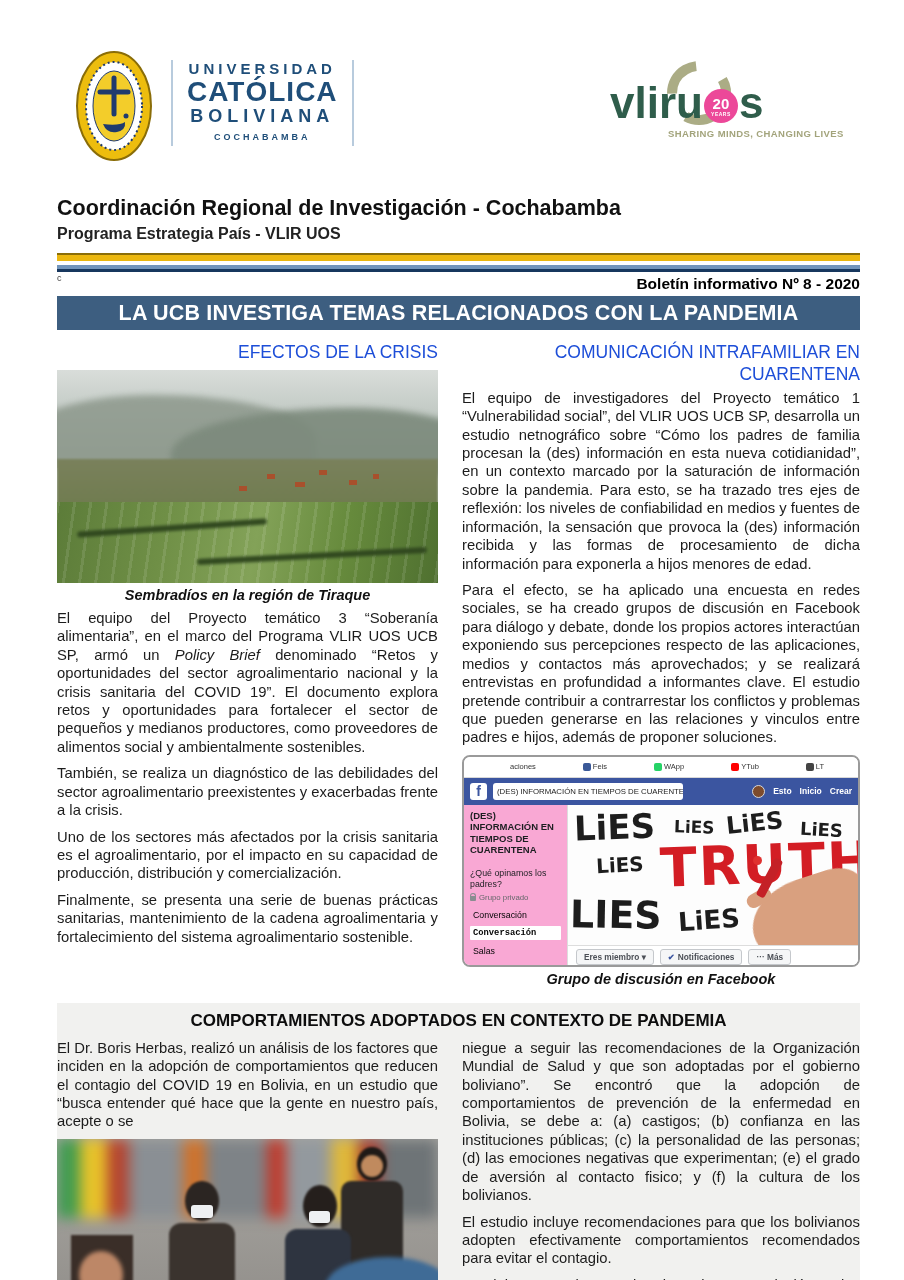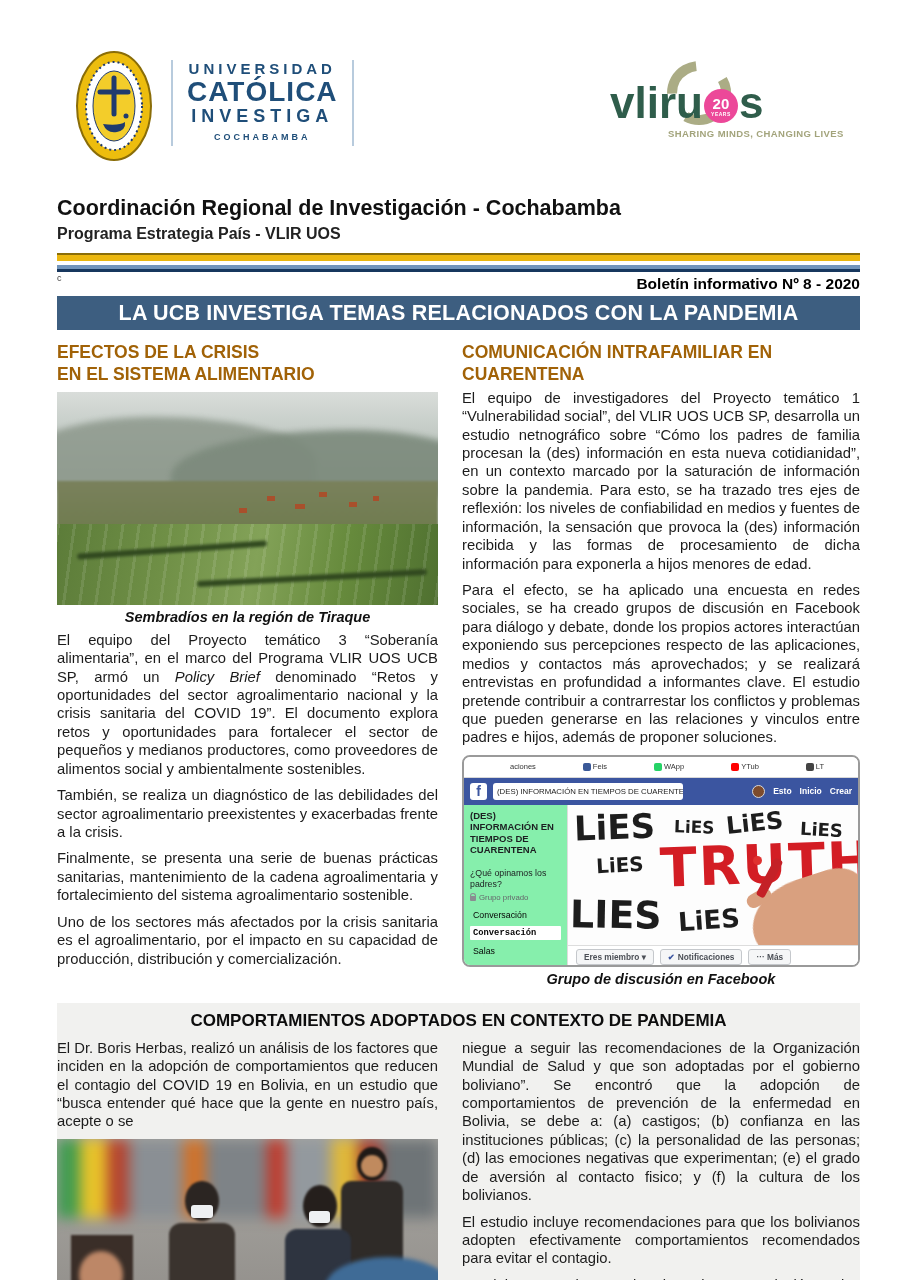--- a/index.html
+++ b/index.html
@@ -36,21 +36,21 @@
   .bulletin-row { display:flex; justify-content:space-between; align-items:flex-end; margin-top:1px; height:20px; }
   .corner-c { font-size:9px; color:#444; align-self:flex-start; }
   .bulletin { font-size:15.5px; font-weight:bold; color:#000;margin-top:25px; }
 
   .banner { margin-top:3px; background:#3d5e80; color:#fff; text-align:center; font-weight:bold; font-size:21.5px; height:34px; line-height:34px; letter-spacing:.2px; }
 
   
   .cols { display:flex; gap:24px; margin-top:12px; }
   .col-l { width:381px; }
   .col-r { width:398px; }
-  .art-title { font-size:17.5px; font-weight:bold; text-align:left; line-height:1.25; color:#a16207; }
+  .art-title { font-size:17.5px; font-weight:normal; text-align:right; line-height:1.25; color:#1d4ed8; }
   .para { font-size:14.8px; line-height:1.245; text-align:justify; margin-bottom:8px; color:#1c1c1c; }
   .caption { font-size:14.5px; font-weight:bold; font-style:italic; text-align:center; padding:4px 0 6px; color:#111; }
 
   
   .photo-tiraque { position:relative; height:213px; margin-top:6px; overflow:hidden; background:#b6bfb9; }
   .t-sky { position:absolute; top:0; left:0; right:0; height:46%; background:linear-gradient(#d9ddda 0%, #bcc5bf 55%, #a2ae9f 100%); }
   .t-ridge1 { position:absolute; top:12%; left:-12%; width:80%; height:34%; background:#8d988c; border-radius:60% 70% 0 0/95% 80% 0 0; filter:blur(3px); opacity:.85; }
   .t-ridge2 { position:absolute; top:18%; right:-15%; width:85%; height:32%; background:#7c8a7c; border-radius:70% 55% 0 0/85% 95% 0 0; filter:blur(3px); opacity:.9; }
   .t-mid { position:absolute; top:42%; left:0; right:0; height:26%; background:linear-gradient(#7a815c, #6e7b4d); filter:blur(1px); }
   .t-roof { position:absolute; width:8px; height:5px; background:#a8502c; filter:blur(.6px); }
@@ -66,21 +66,21 @@
   .i-fb{background:#3b5998;} .i-wa{background:#25d366;border-radius:50%;} .i-yt{background:#f00;}
   .i-lt{background:#444;border-radius:50%;} .i-ucbsp{background:#111;} .i-siaa{background:#8e44ad;border-radius:50%;}
   .i-mail{background:#c9a227;} .i-cal{background:#1a73e8;} .i-emgua{background:#e4572e;border-radius:50%;}
   .i-pbi{background:#555;border-radius:50%;}
   .fb-nav { height:27px; background:#3b55a0; display:flex; align-items:center; padding:0 6px; gap:6px; }
   .fb-logo { width:17px; height:17px; background:#fff; color:#3b55a0; font-weight:bold; font-size:14px; text-align:center; line-height:17px; border-radius:3px; }
   .fb-search { flex:0 0 190px; height:17px; background:#fff; border-radius:3px; display:flex; align-items:center; justify-content:space-between; padding:0 4px; font-size:7.8px; color:#222; overflow:hidden; white-space:nowrap; }
   .fb-nav-right { margin-left:auto; display:flex; align-items:center; gap:8px; color:#fff; font-size:8.5px; font-weight:bold; }
   .fb-ava { width:13px; height:13px; border-radius:50%; background:#7d4b2c; border:1px solid #d8d8d8; }
   .fb-body { position:relative; height:164px; display:flex; }
-  .fb-side { width:104px; background:#86efac; border-right:1px solid #ddd; padding:5px 6px; }
+  .fb-side { width:104px; background:#f9a8d4; border-right:1px solid #ddd; padding:5px 6px; }
   .fb-group-title { font-size:9.5px; font-weight:bold; color:#1c1e21; line-height:1.2; text-transform:uppercase; }
   .fb-group-q { font-size:8.8px; color:#1c1e21; margin-top:13px; line-height:1.2; }
   .fb-priv { display:flex; align-items:center; gap:3px; font-size:7.8px; color:#65676b; margin-top:4px; }
   .lock { width:6px; height:5px; background:#8a8d91; border-radius:1px; position:relative; margin-top:2px; }
   .lock::before { content:""; position:absolute; width:4px; height:4px; border:1.2px solid #8a8d91; border-bottom:none; border-radius:3px 3px 0 0; left:0; top:-3px; }
   .fb-menu { margin-top:6px; display:flex; flex-direction:column; gap:4px; font-size:8.8px; color:#050505; }
   .fb-menu .mi { padding:2px 3px; }
   .fb-menu .active { background:#fff; font-weight:bold; border-radius:1px;font-family:Liberation Mono, monospace; }
   .fb-cover { position:relative; flex:1; background:#fdfdfd; overflow:hidden; }
   .lw { position:absolute; font-weight:bold; color:#1d1d1d; font-family:"DejaVu Sans", sans-serif; }
@@ -143,21 +143,21 @@
           <path d="M25 42 L53 42" stroke="#1f3a6e" stroke-width="5" stroke-linecap="round"></path>
           <path d="M28 74 q4 10 14 8 q9 -2 8 -10 q-6 4 -22 2 z" fill="#1f3a6e"></path>
           <circle cx="51" cy="66" r="2.5" fill="#1f3a6e"></circle>
         </svg>
       </div>
       <div class="ucb-block">
         <div class="vline"></div>
         <div class="ucb-words">
           <div class="ucb-w1">UNIVERSIDAD</div>
           <div class="ucb-w2">CATÓLICA</div>
-          <div class="ucb-w3">INVESTIGA</div>
+          <div class="ucb-w3">BOLIVIANA</div>
           <div class="ucb-w4">COCHABAMBA</div>
         </div>
         <div class="vline"></div>
       </div>
 
       <div class="vlir">
         <svg class="vlir-ring" viewBox="0 0 70 70">
           <circle cx="35" cy="35" r="27" fill="none" stroke="#abac85" stroke-width="10" stroke-dasharray="70 28 40 32" transform="rotate(-30 35 35)"></circle>
         </svg>
         <div class="vlir-letters">
@@ -184,21 +184,20 @@
       <span class="corner-c">c</span>
       <span class="bulletin">Boletín informativo Nº 8 - 2020</span>
     </div>
 
     <div class="banner">LA UCB INVESTIGA TEMAS RELACIONADOS CON LA PANDEMIA</div>
 
     <div class="cols">
 
       <div class="col-l">
         <div class="art-title">EFECTOS DE LA CRISIS</div>
-        <div class="art-title">EN EL SISTEMA ALIMENTARIO</div>
 
         <div class="photo-tiraque">
           <div class="t-sky"></div>
           <div class="t-ridge1"></div>
           <div class="t-ridge2"></div>
           <div class="t-mid"></div>
           <div class="t-roof" style="left:210px; top:104px;"></div>
           <div class="t-roof" style="left:238px; top:112px; width:10px;"></div>
           <div class="t-roof" style="left:262px; top:100px;"></div>
           <div class="t-roof" style="left:292px; top:110px;"></div>
@@ -206,22 +205,22 @@
           <div class="t-roof" style="left:316px; top:104px; width:6px;"></div>
           <div class="t-fields"></div>
           <div class="t-stripes"></div>
           <div class="t-hedge" style="left:20px; bottom:52px; width:190px; transform:rotate(-4deg);"></div>
           <div class="t-hedge" style="left:140px; bottom:24px; width:230px; transform:rotate(-3deg);"></div>
         </div>
         <div class="caption">Sembradíos en la región de Tiraque</div>
 
         <p class="para"><span>El equipo del Proyecto temático 3 “Soberanía alimentaria”, en el marco del Programa VLIR UOS UCB SP, armó un </span><i>Policy Brief</i><span> denominado “Retos y oportunidades del sector agroalimentario nacional y la crisis sanitaria del COVID 19”. El documento explora retos y oportunidades para fortalecer el sector de pequeños y medianos productores, como proveedores de alimentos social y ambientalmente sostenibles.</span></p>
         <p class="para">También, se realiza un diagnóstico de las debilidades del sector agroalimentario preexistentes y exacerbadas frente a la crisis.</p>
+        <p class="para">Uno de los sectores más afectados por la crisis sanitaria es el agroalimentario, por el impacto en su capacidad de producción, distribución y comercialización.</p>
         <p class="para">Finalmente, se presenta una serie de buenas prácticas sanitarias, mantenimiento de la cadena agroalimentaria y fortalecimiento del sistema agroalimentario sostenible.</p>
-        <p class="para">Uno de los sectores más afectados por la crisis sanitaria es el agroalimentario, por el impacto en su capacidad de producción, distribución y comercialización.</p>
       </div>
 
       <div class="col-r">
         <div class="art-title">COMUNICACIÓN INTRAFAMILIAR EN CUARENTENA</div>
         <p class="para" style="margin-top:3px;">El equipo de investigadores del Proyecto temático 1 “Vulnerabilidad social”, del VLIR UOS UCB SP, desarrolla un estudio netnográfico sobre “Cómo los padres de familia procesan la (des) información en esta nueva cotidianidad”, en un contexto marcado por la saturación de información sobre la pandemia.  Para esto, se ha trazado tres ejes de reflexión: los niveles de confiabilidad en medios y fuentes de información, la sensación que provoca la (des) información recibida y las formas de procesamiento de dicha información para exponerla a hijos menores de edad.</p>
         <p class="para">Para el efecto, se ha aplicado una encuesta en redes sociales, se ha creado grupos de discusión en Facebook para diálogo y debate, donde los propios actores interactúan exponiendo sus percepciones respecto de las aplicaciones, medios y contactos más aprovechados; y se realizará entrevistas en profundidad a informantes clave. El estudio pretende contribuir a contrarrestar los conflictos y problemas que pueden generarse en las relaciones y vinculos entre padres e hijos, además de proponer soluciones.</p>
 
         <div class="fb-shot">
           <div class="fb-bookmarks">
             <span class="bm">

